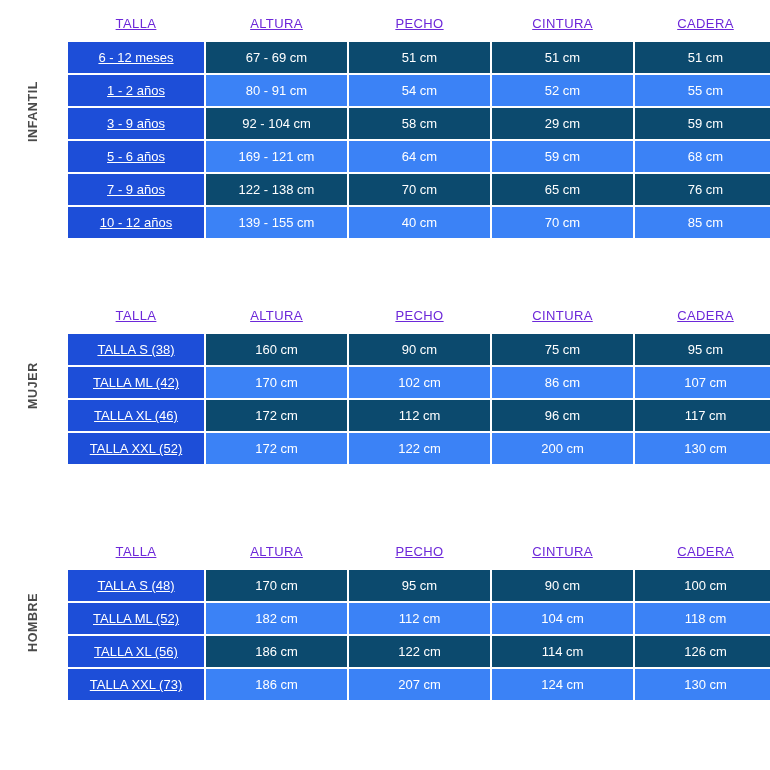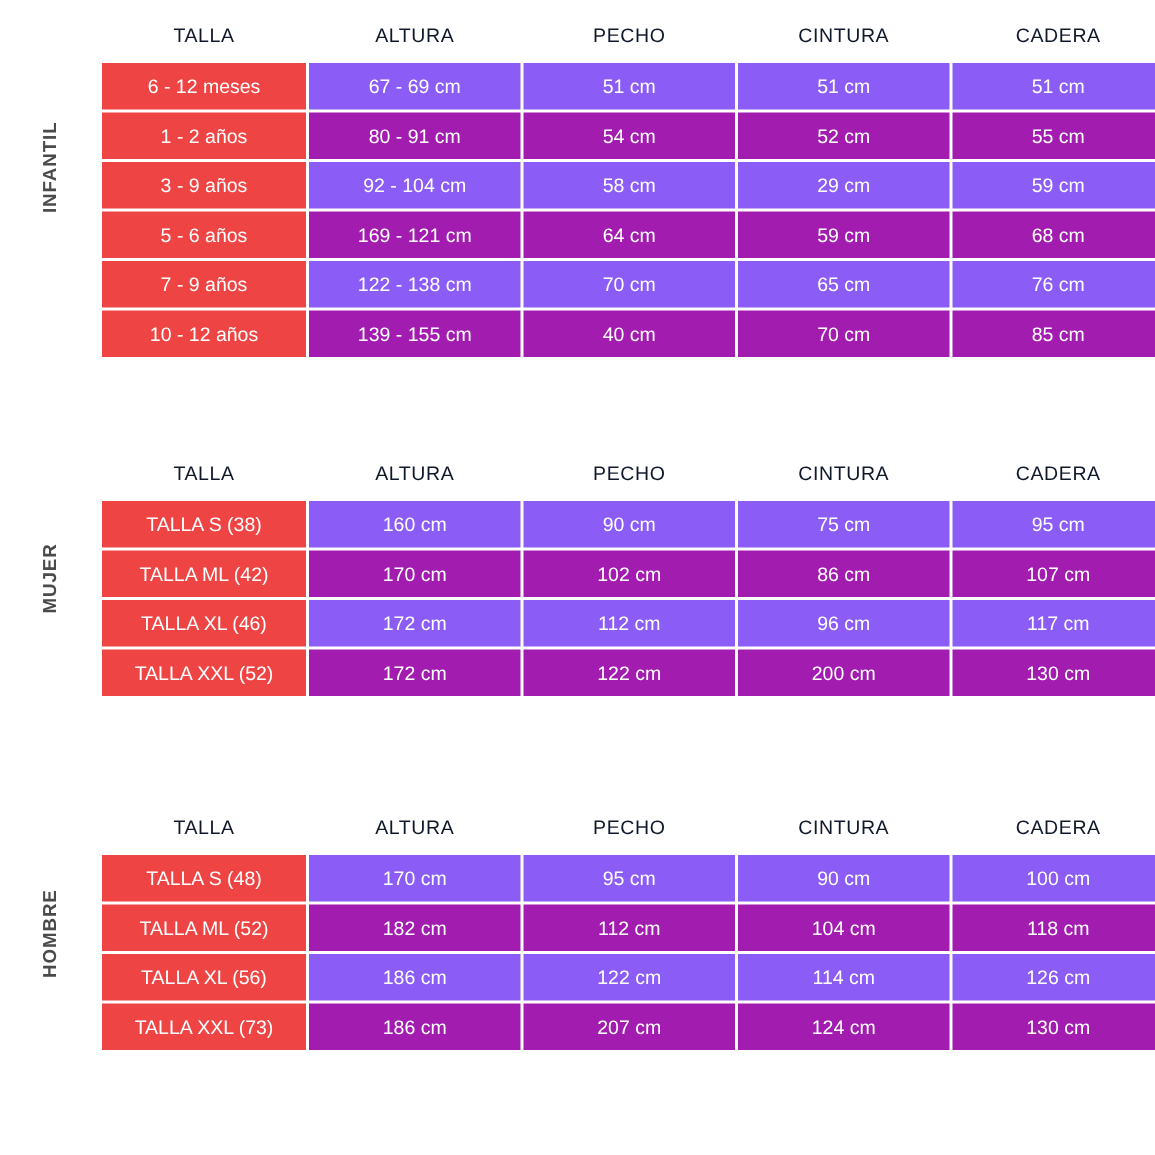--- a/index.html
+++ b/index.html
@@ -55,38 +55,40 @@
     vertical-align: middle;
     font-size: 13px;
     font-weight: normal;
     padding: 0 4px;
     box-sizing: border-box;
     overflow: hidden;
     white-space: nowrap;
   }
   table.size-table thead th {
     background: #ffffff;
-    color: #0f172a;
+    color: #6d28d9;
     font-weight: normal;
     letter-spacing: 0.4px;
     height: 34px;
+    text-decoration: underline;
   }
   table.size-table tbody td {
     color: #ffffff;
   }
   td.size-cell {
-    background: #ef4444;
+    background: #1d4ed8;
     color: #ffffff;
+    text-decoration: underline;
   }
   td.value-cell {
-    background: #8b5cf6;
+    background: #0c4a6e;
     color: #ffffff;
   }
   td.value-cell.alt {
-    background: #a21caf;
+    background: #3b82f6;
   }
   col.c-size { width: 136px; }
   col.c-val  { width: 141px; }
 
   .spacer-kids { height: 56px; }
   .spacer-women { height: 56px; }
 
   .sec-kids { padding-top: 4px; }
 </style>
 </head>

